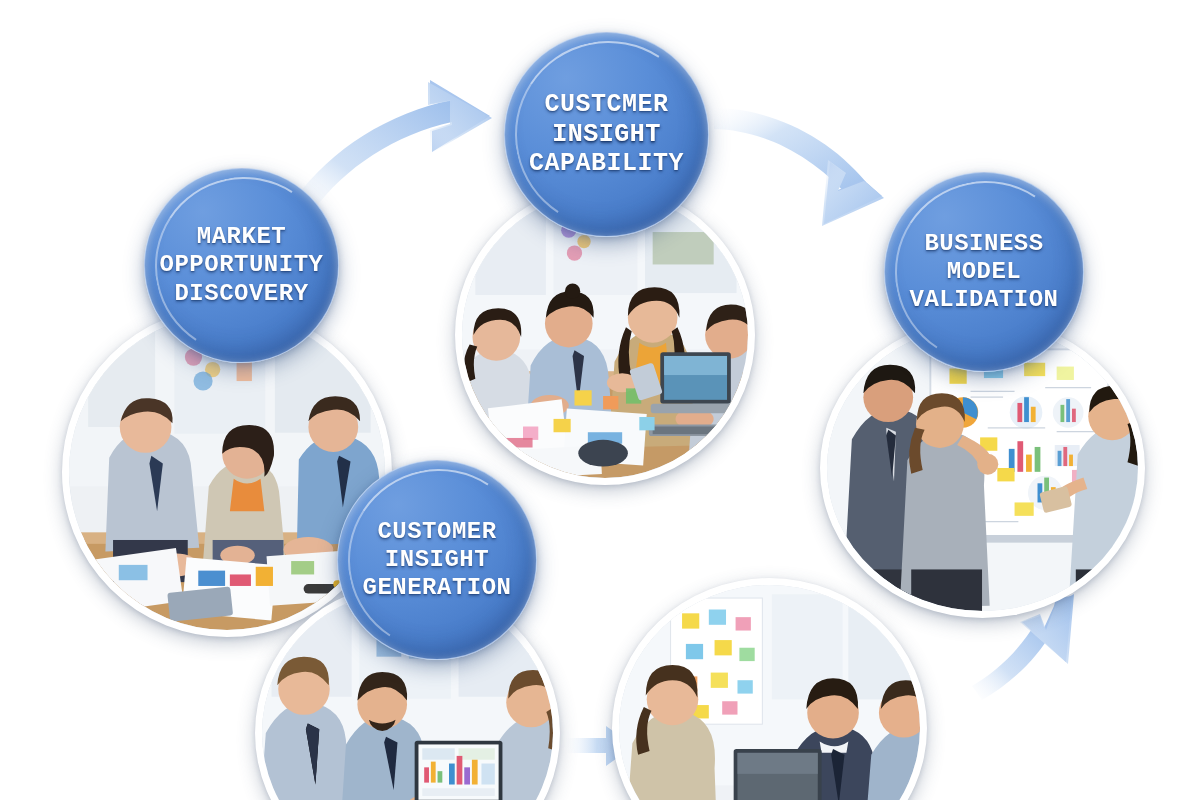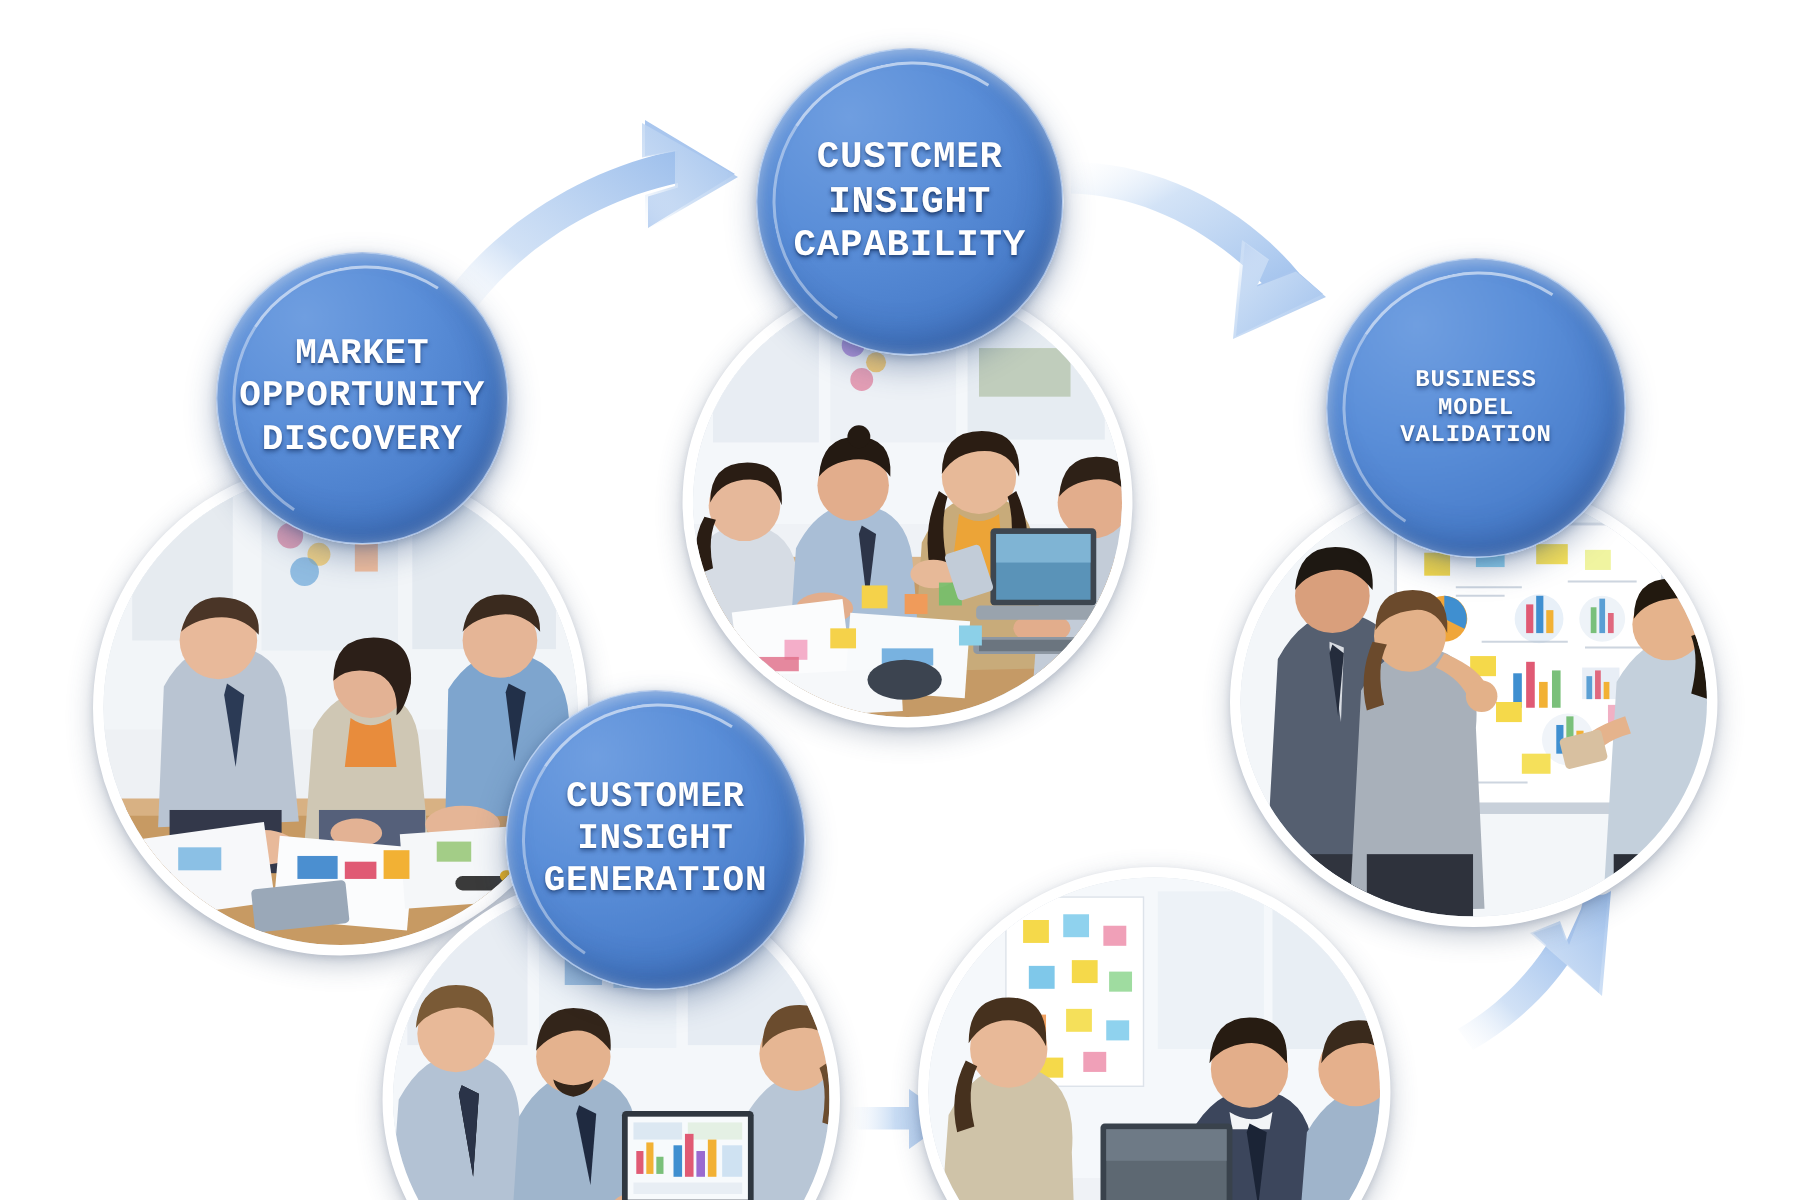--- a/index.html
+++ b/index.html
@@ -87,21 +87,21 @@
   }
 
   
   #node-market      { left: 144px; top: 168px; width: 195px; height: 195px; }
   #node-market .node-label { font-size: 24px; }
 
   #node-customer-top { left: 504px; top: 32px; width: 205px; height: 205px; }
   #node-customer-top .node-label { font-size: 25px; }
 
   #node-business    { left: 884px; top: 172px; width: 200px; height: 200px; }
-  #node-business .node-label { font-size: 16px; }
+  #node-business .node-label { font-size: 24px; }
 
   #node-insight     { left: 337px; top: 460px; width: 200px; height: 200px; }
   #node-insight .node-label { font-size: 24px; }
 
   #node-capability  { left: 672px; top: 450px; width: 200px; height: 200px; }
   #node-capability .node-label { font-size: 25px; }
 
   
   .glitch-wrap { position: relative; display: inline-block; }
   .glitch-under {

